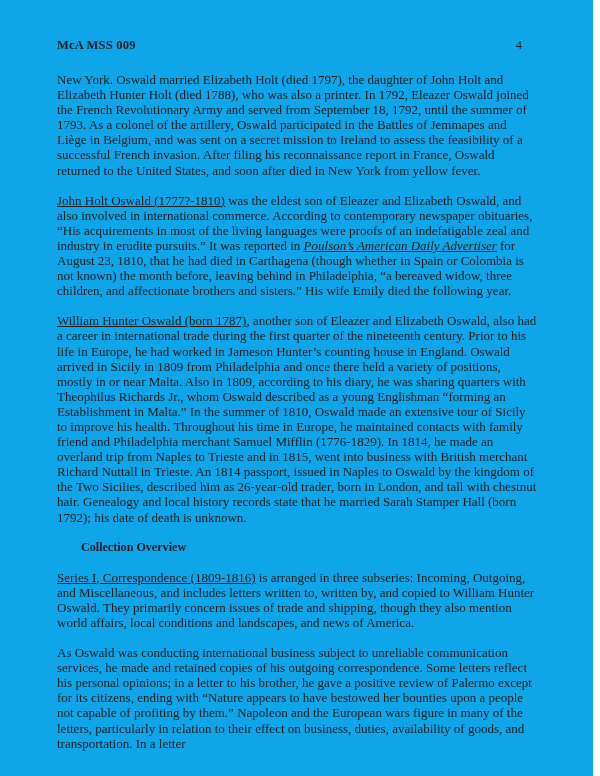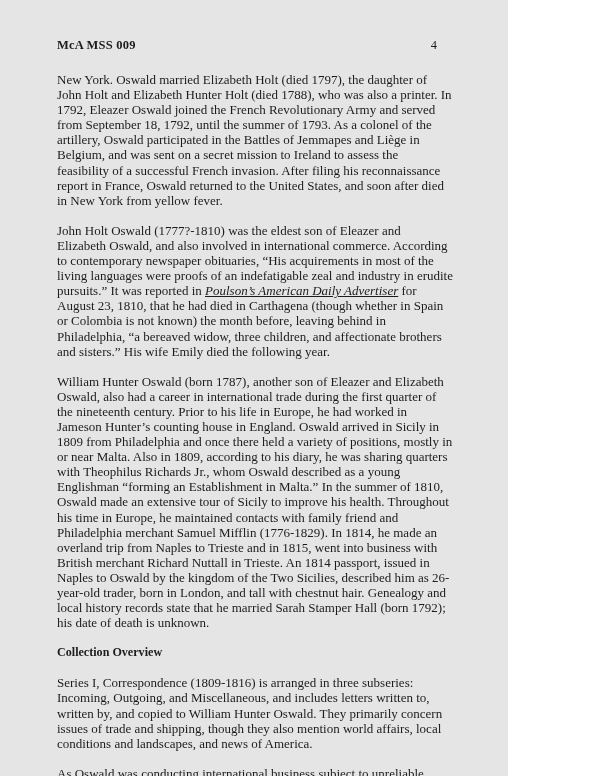--- a/index.html
+++ b/index.html
@@ -5,23 +5,23 @@
   * { margin: 0; padding: 0; box-sizing: border-box; }
   html, body { background: #ffffff; }
   body {
     width: 600px;
     height: 776px;
     font-family: "Liberation Serif", "DejaVu Serif", serif;
     color: #1c1c1c;
     overflow: hidden;
   }
   .page {
-    width: 508px;
+    width: 593px;
     height: 776px;
-    background: #e5e5e5;
+    background: #0ea5e9;
     padding: 38px 55px 20px 57px;
     overflow: hidden;
   }
   .header {
     display: flex;
     justify-content: space-between;
     align-items: baseline;
     font-size: 12.5px;
     line-height: 15px;
     margin-bottom: 19px;
@@ -32,22 +32,23 @@
     font-size: 13px;
     line-height: 15.1px;
     margin-bottom: 15px;
     text-align: left;
   }
   .doc-heading {
     font-size: 12.1px;
     line-height: 15.1px;
     font-weight: bold;
     margin-bottom: 15px;
+    margin-left: 24px;
   }
-  .seg-underline { }
+  .seg-underline { text-decoration: underline; }
   .seg-italic { font-style: italic; text-decoration: underline; }
 </style>
 </head>
 <body>
 
 <div class="page">
   <div class="header">
     <span class="header-id">McA MSS 009</span>
     <span class="header-page">4</span>
   </div>

